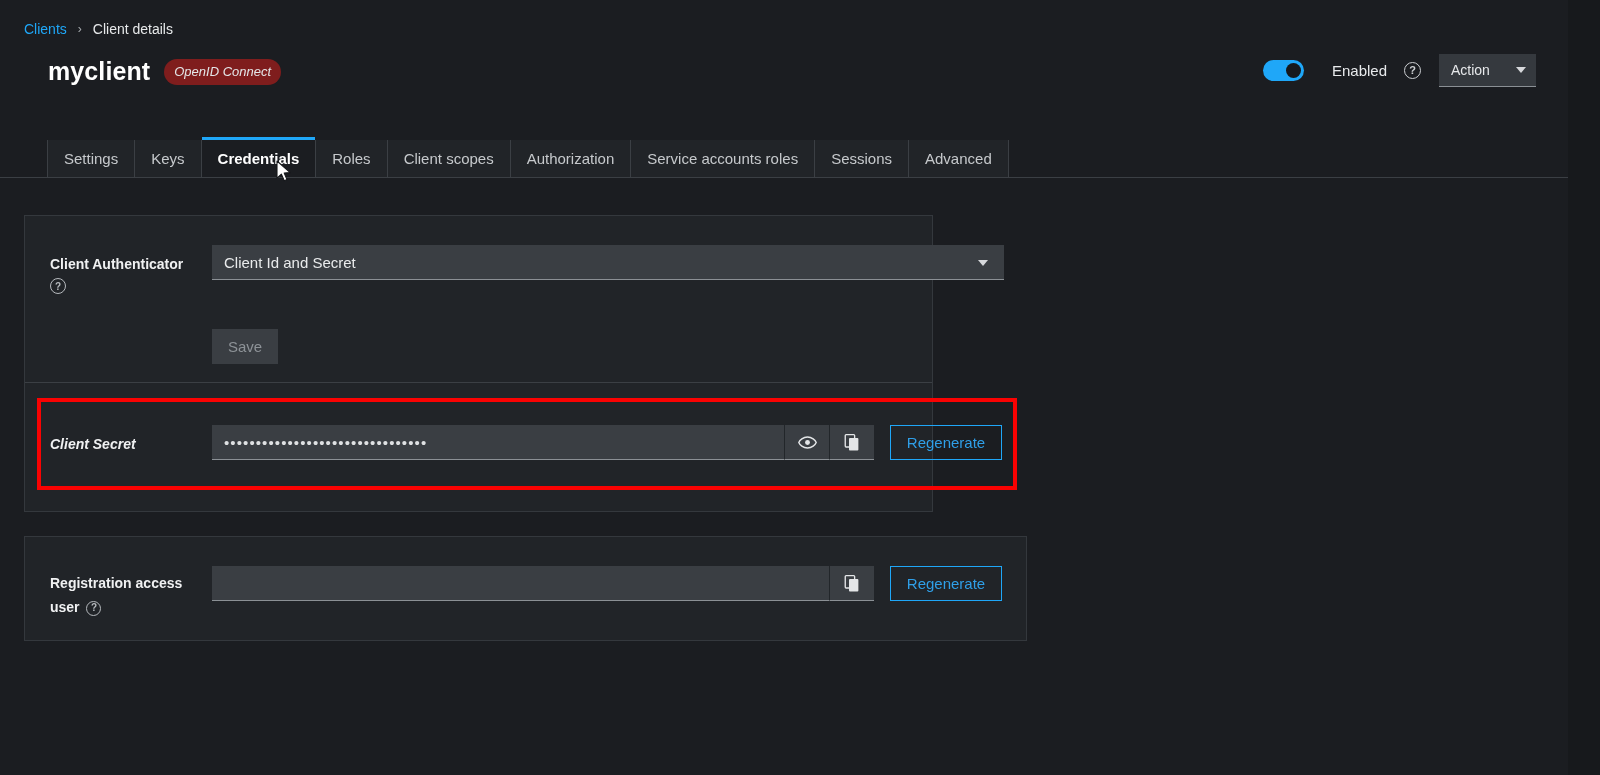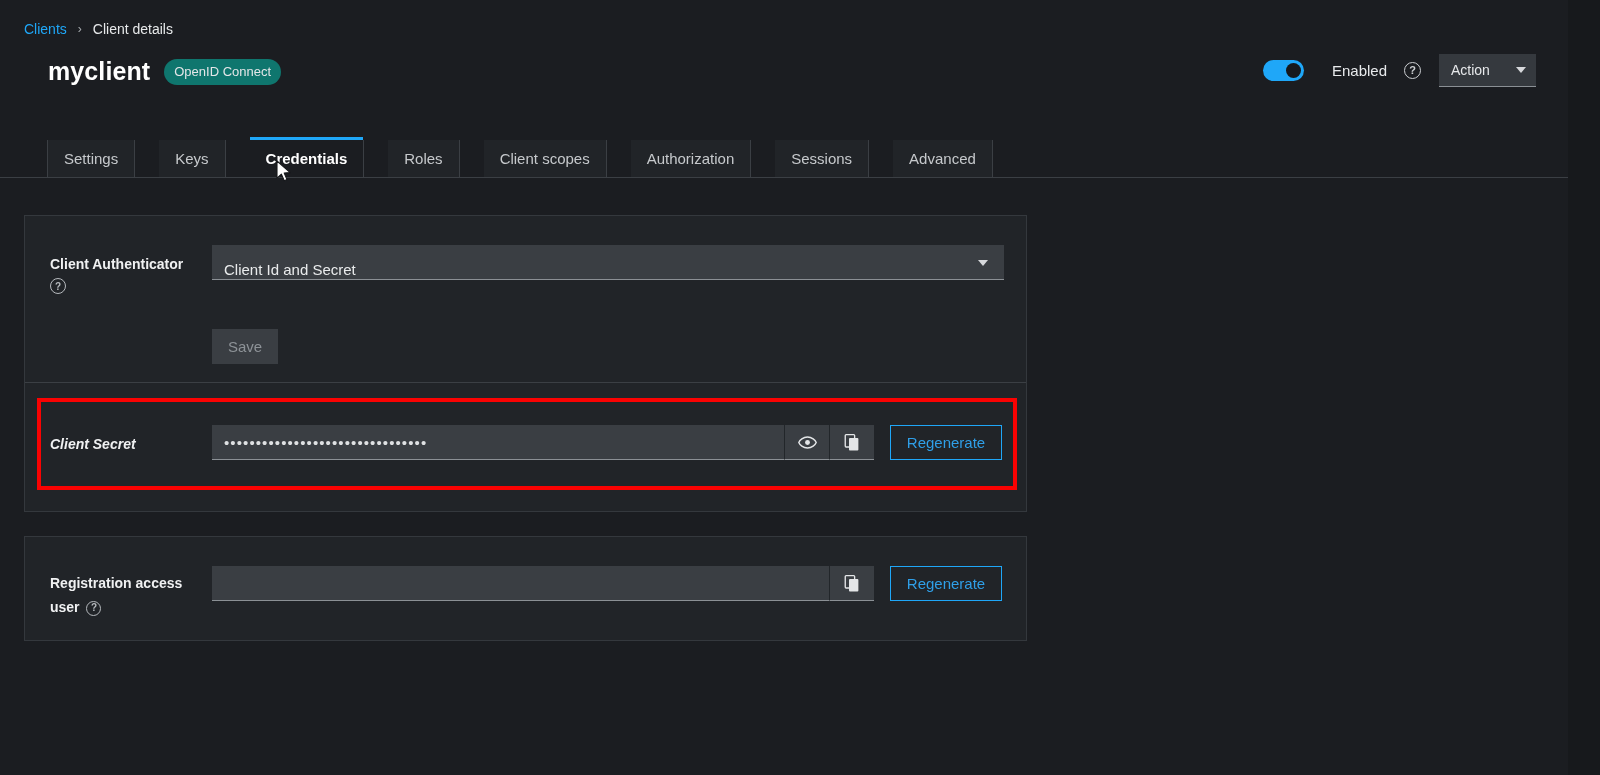--- a/index.html
+++ b/index.html
@@ -64,27 +64,28 @@
     margin-left: 24px;
   }
   .page-title {
     font-size: 25px;
     font-weight: 700;
     color: #ffffff;
     letter-spacing: .1px;
   }
   .proto-badge {
     margin-left: 14px;
-    background: #0f766e;
+    background: #7f1d1d;
     color: #e4e6e8;
     font-size: 13px;
     line-height: 13px;
     padding: 6px 10px 7px;
     border-radius: 14px;
     white-space: nowrap;
+    font-style: italic;
   }
   .subtitle {
     position: absolute;
     left: 24px; top: 95px;
     font-size: 15px;
     color: #d8dadd;
     line-height: 20px;
   }
 
   
@@ -153,21 +154,20 @@
     border-top: 6px solid #d7d9dc;
   }
 
   
   .tabbar {
     position: absolute;
     left: 47px; top: 140px;
     display: flex;
     align-items: stretch;
     height: 37px;
-    gap: 24px;
   }
   .tab {
     position: relative;
     display: flex;
     align-items: center;
     padding: 0 16px;
     font-size: 15px;
     color: #c6c9cc;
     background: #212428;
     border-right: 1px solid #3b3f44;
@@ -203,21 +203,21 @@
     pointer-events: none;
     z-index: 40;
   }
 
   
   .card {
     position: absolute;
     background: #212428;
     border: 1px solid #34383d;
   }
-  #card-top { left: 24px; top: 215px; width: 1003px; height: 297px; }
+  #card-top { left: 24px; top: 215px; width: 909px; height: 297px; }
   #card-bottom { left: 24px; top: 536px; width: 1003px; height: 105px; }
 
   .section-divider {
     position: absolute;
     left: 0; right: 0; top: 166px;
     height: 1px;
     background: #3b3f44;
   }
 
   .field-label {
@@ -258,22 +258,22 @@
 
   
   .select {
     position: absolute;
     left: 187px; top: 29px;
     width: 792px; height: 35px;
     background: #3a3e43;
     border: none;
     border-bottom: 1.5px solid #8b9095;
     display: flex;
-    align-items: flex-start;
-    padding: 16px 12px;
+    align-items: center;
+    padding: 7px 12px;
     font-size: 15px;
     color: #e9ebec;
     cursor: pointer;
   }
   .select .caret {
     position: absolute;
     right: 16px; top: 15px;
     width: 0; height: 0;
     border-left: 5px solid transparent;
     border-right: 5px solid transparent;
@@ -372,20 +372,21 @@
       </button>
     </div>
 
     <div class="tabbar">
       <div class="tab">Settings</div>
       <div class="tab">Keys</div>
       <div class="tab active">Credentials</div>
       <div class="tab">Roles</div>
       <div class="tab">Client scopes</div>
       <div class="tab">Authorization</div>
+      <div class="tab">Service accounts roles</div>
       <div class="tab">Sessions</div>
       <div class="tab">Advanced</div>
     </div>
     <div class="tabline"></div>
 
     <section class="card" id="card-top">
 
       <div class="field-label" style="left:25px; top:36px;">Client Authenticator</div>
       <div class="help-below" style="left:25px; top:62px;">?</div>
 

